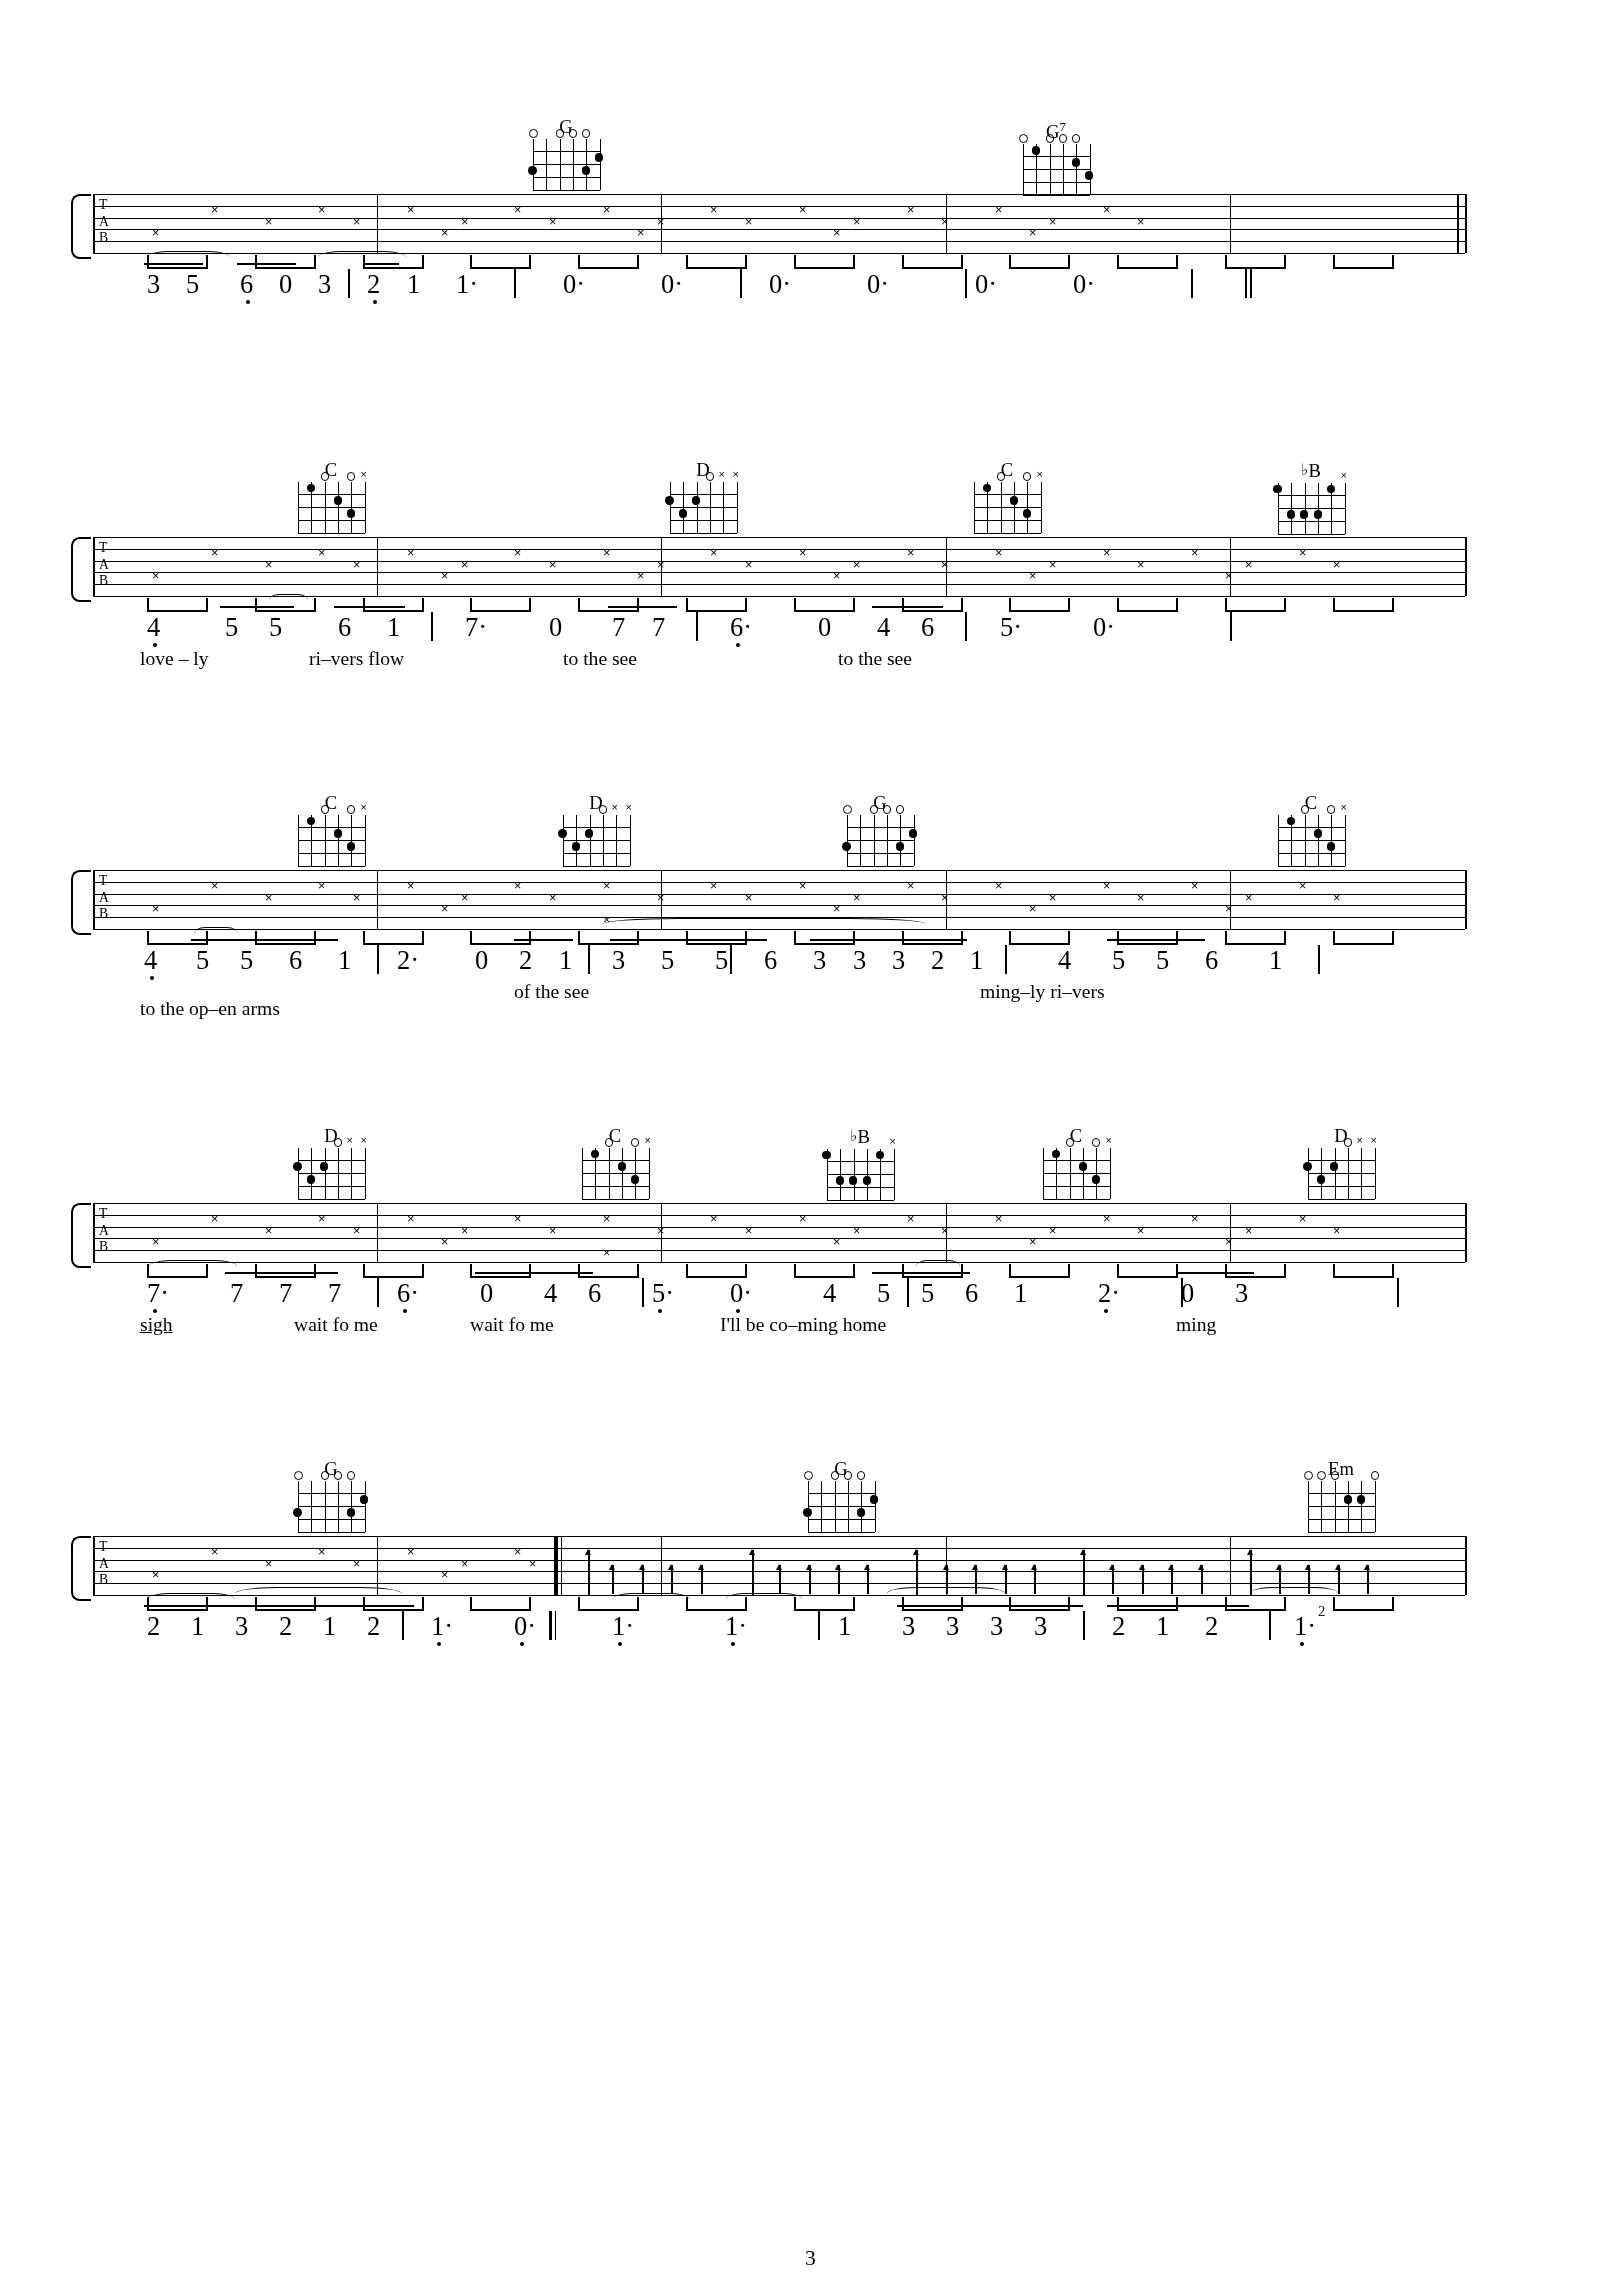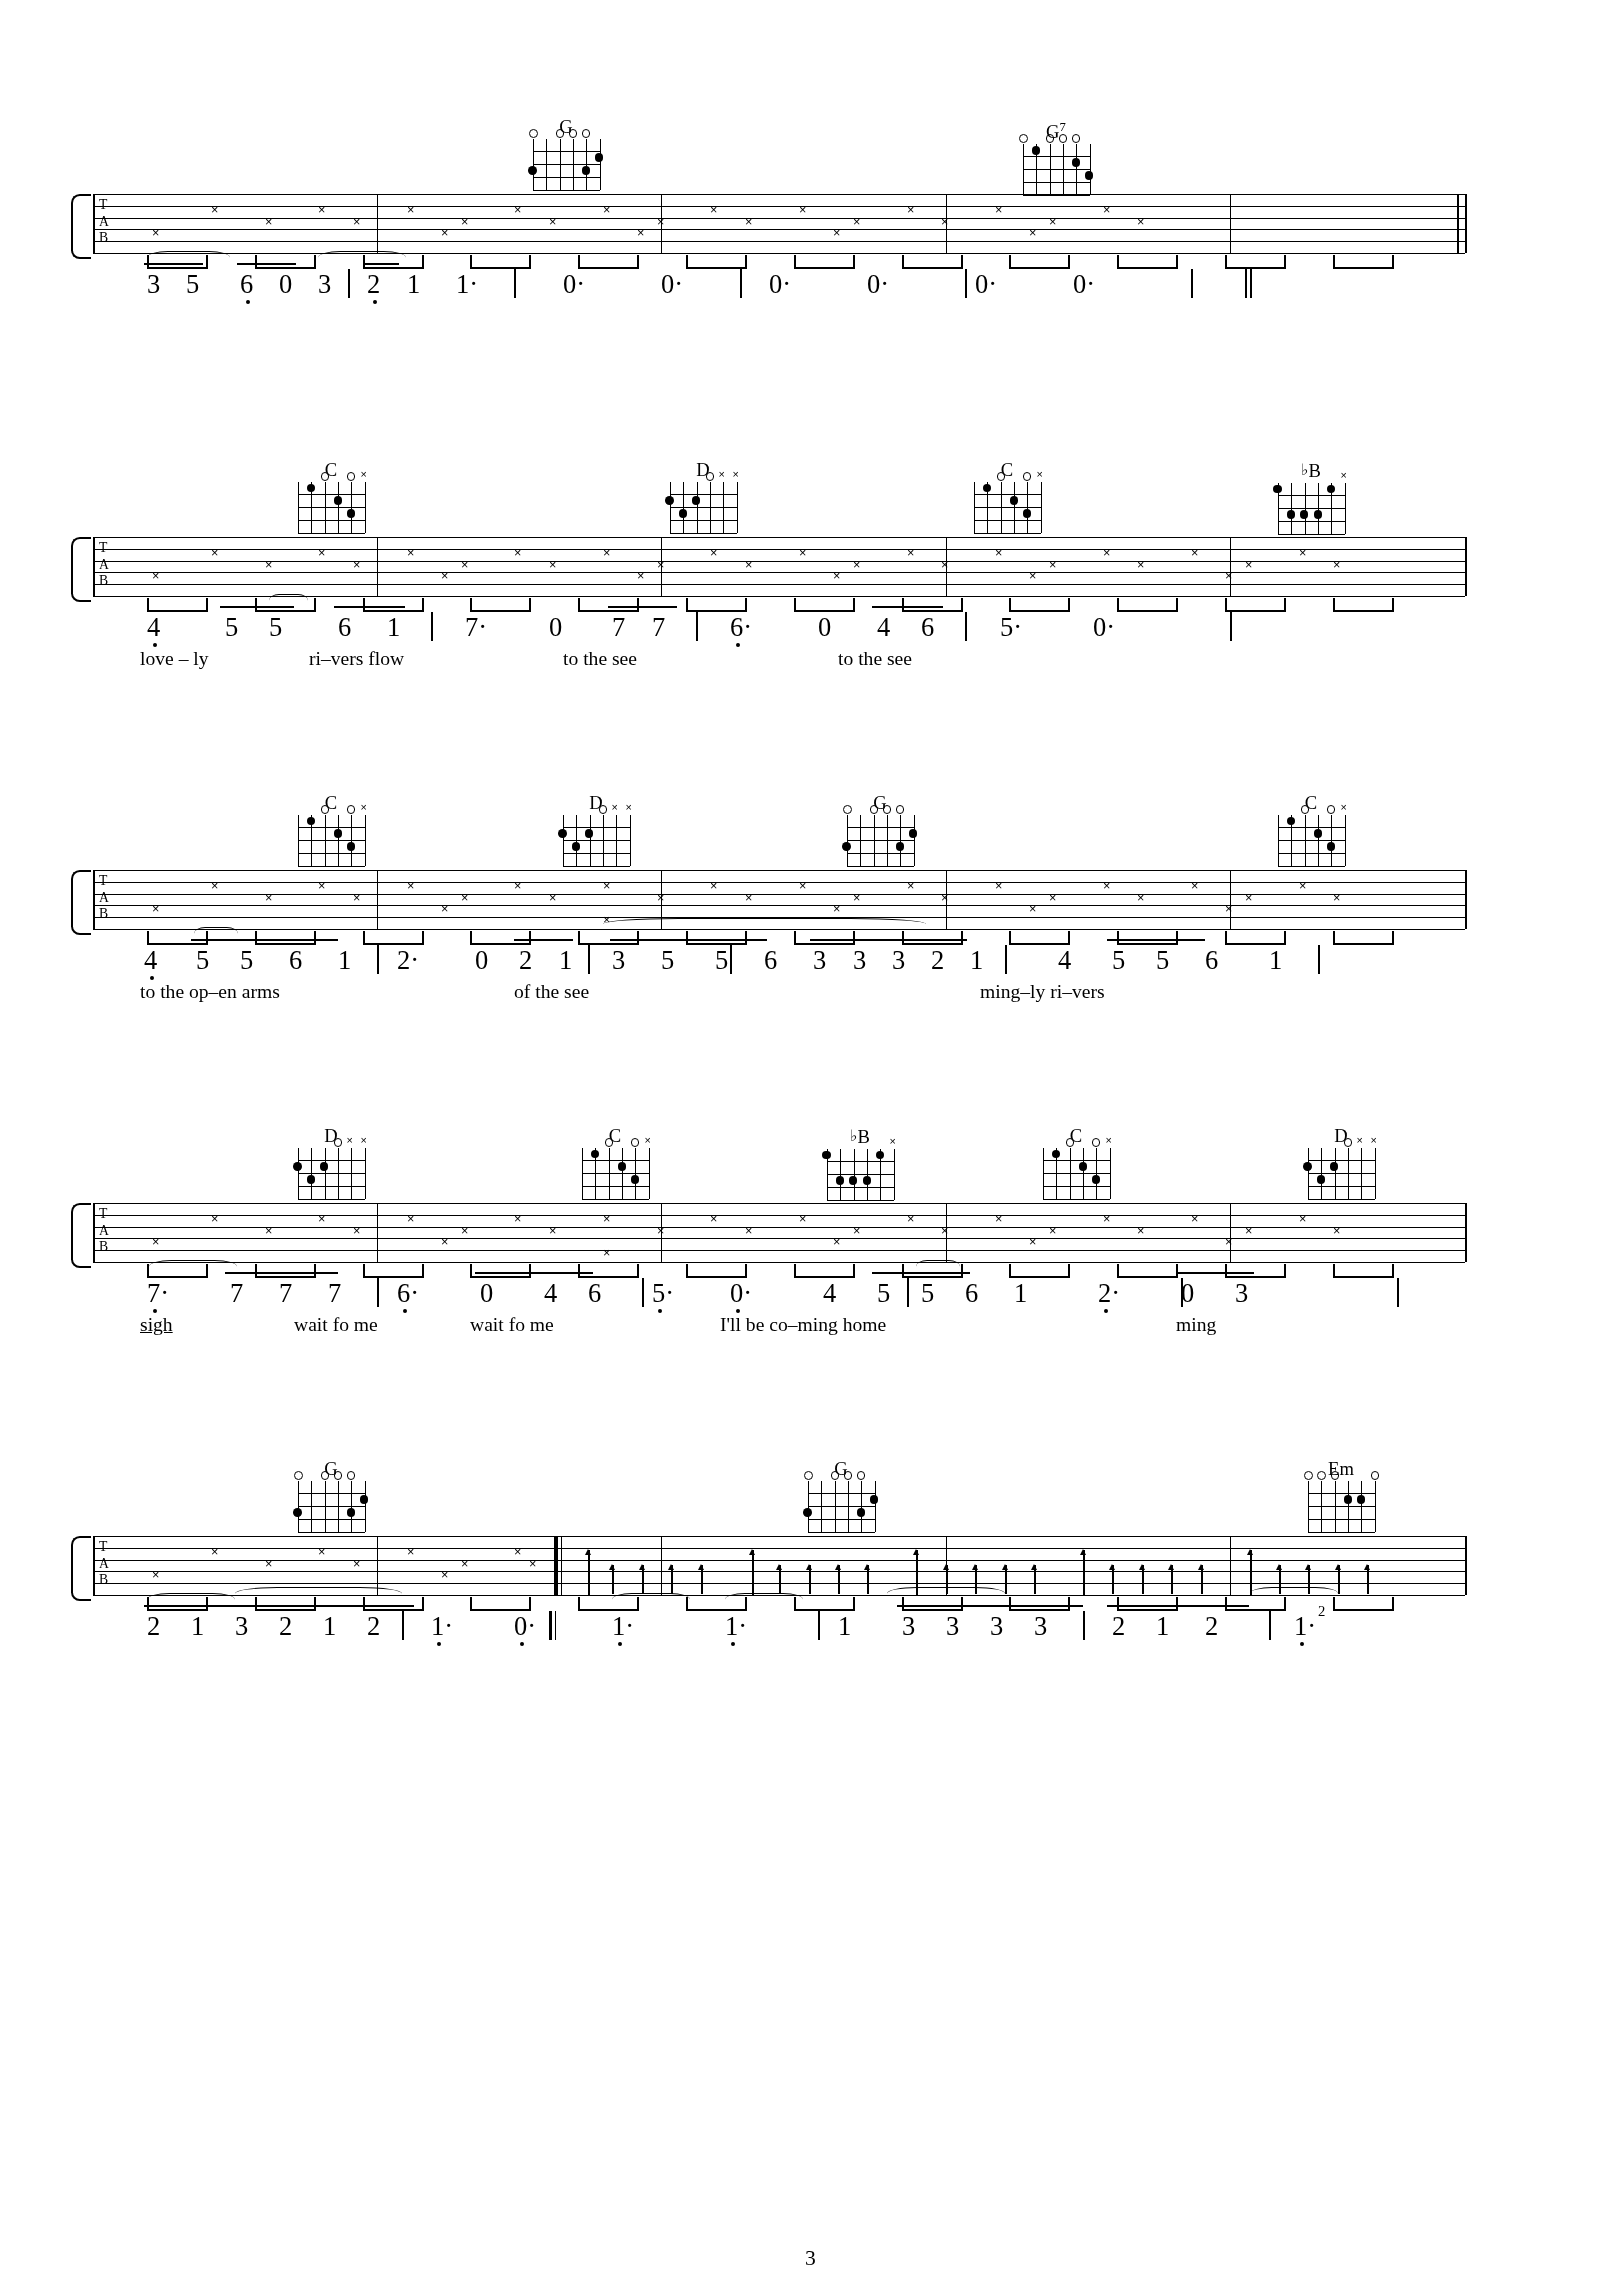--- a/index.html
+++ b/index.html
@@ -709,21 +709,21 @@
         <div class="underl" style="left: 1014px; top: -3.9px; width: 98px;"></div>
         <div class="vbar" style="left: 284px; top: 2px; height: 29px;"></div>
         <div class="vbar" style="left: 495px; top: 2px; height: 29px;"></div>
         <div class="vbar" style="left: 637px; top: 2px; height: 29px;"></div>
         <div class="vbar" style="left: 912px; top: 2px; height: 29px;"></div>
         <div class="vbar" style="left: 1225px; top: 2px; height: 29px;"></div>
         <div class="slur" style="left: 101px; top: -15.7px; width: 44px;"></div>
         <div class="slur" style="left: 510px; top: -25.5px; width: 323px;"></div>
       </div>
       <div class="lyrrow">
-        <div class="lyr" style="left: 47px; top: 0px;">to  the   op–en arms</div>
+        <div class="lyr" style="left: 47px; top: 17px;">to  the   op–en arms</div>
         <div class="lyr" style="left: 421px; top: 0px;">of the  see</div>
         <div class="lyr" style="left: 887px; top: 0px;">ming–ly  ri–vers</div>
       </div>
     </div>
     <div class="system" style="top: 1127px;">
       <div class="chords">
         <div class="chord" style="left: 196px;">
           <div class="cname">D</div>
           <div class="grid">
             <div class="v" style="left: 0px;"></div>

